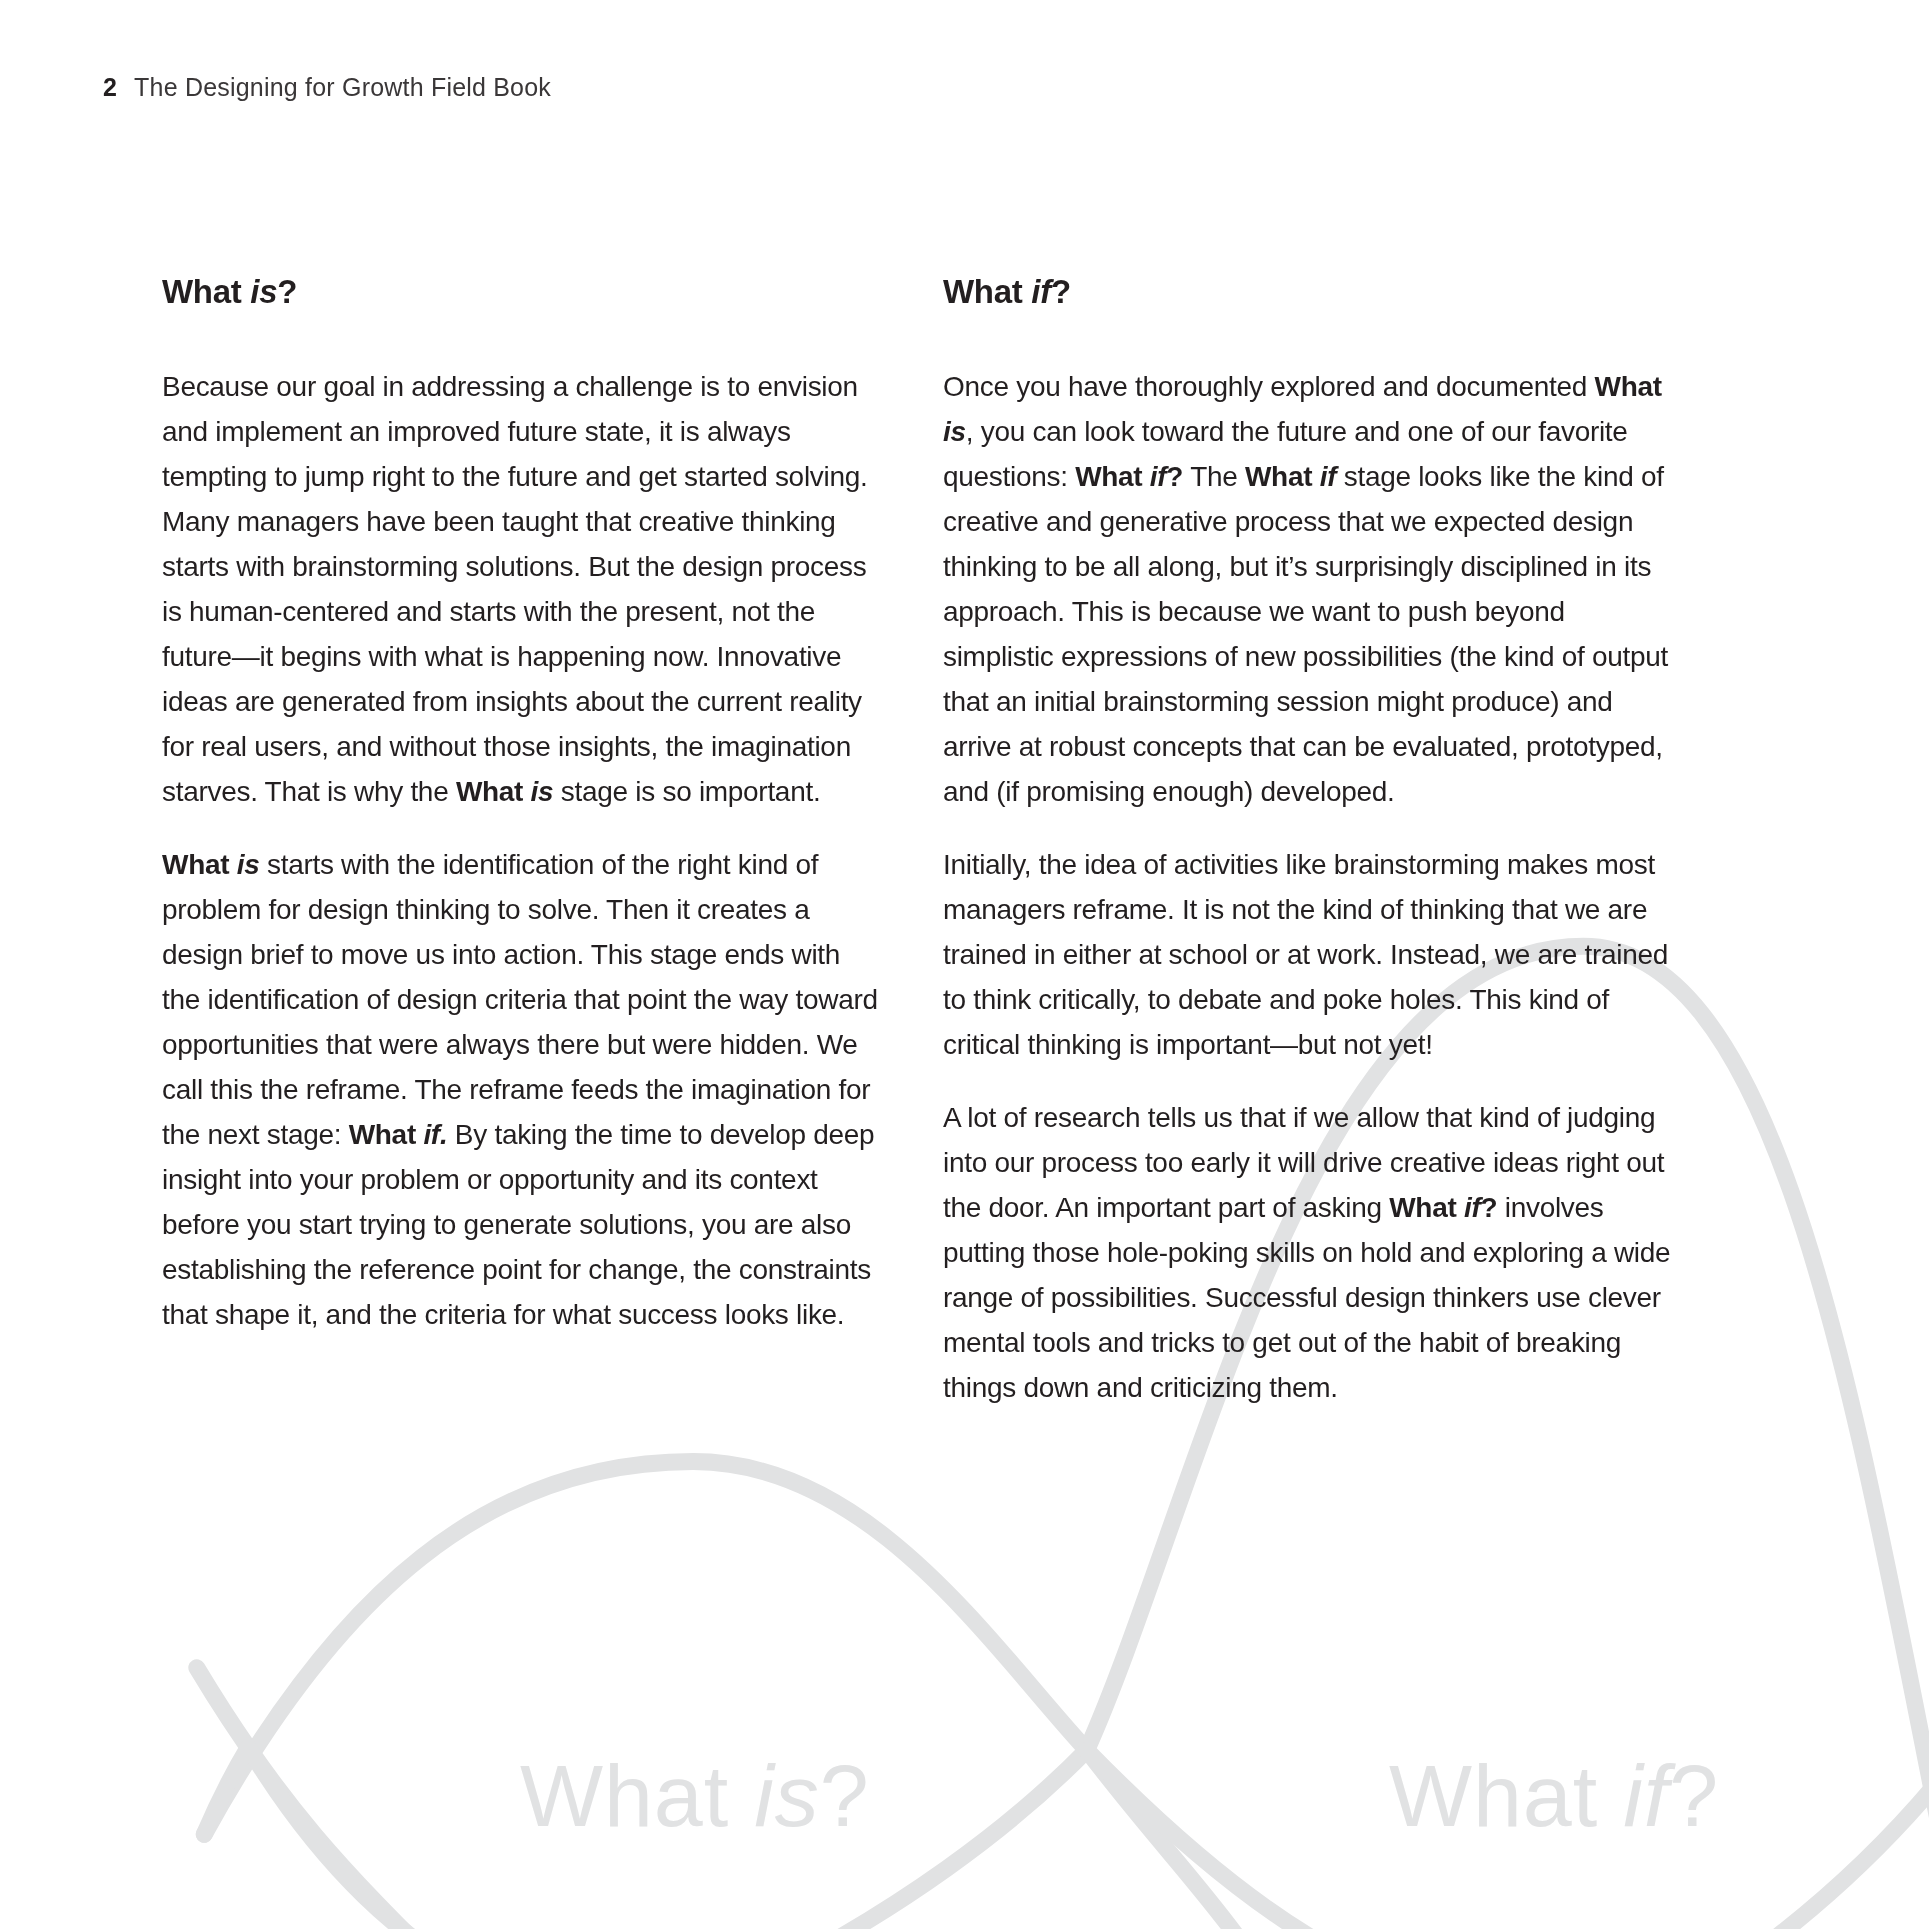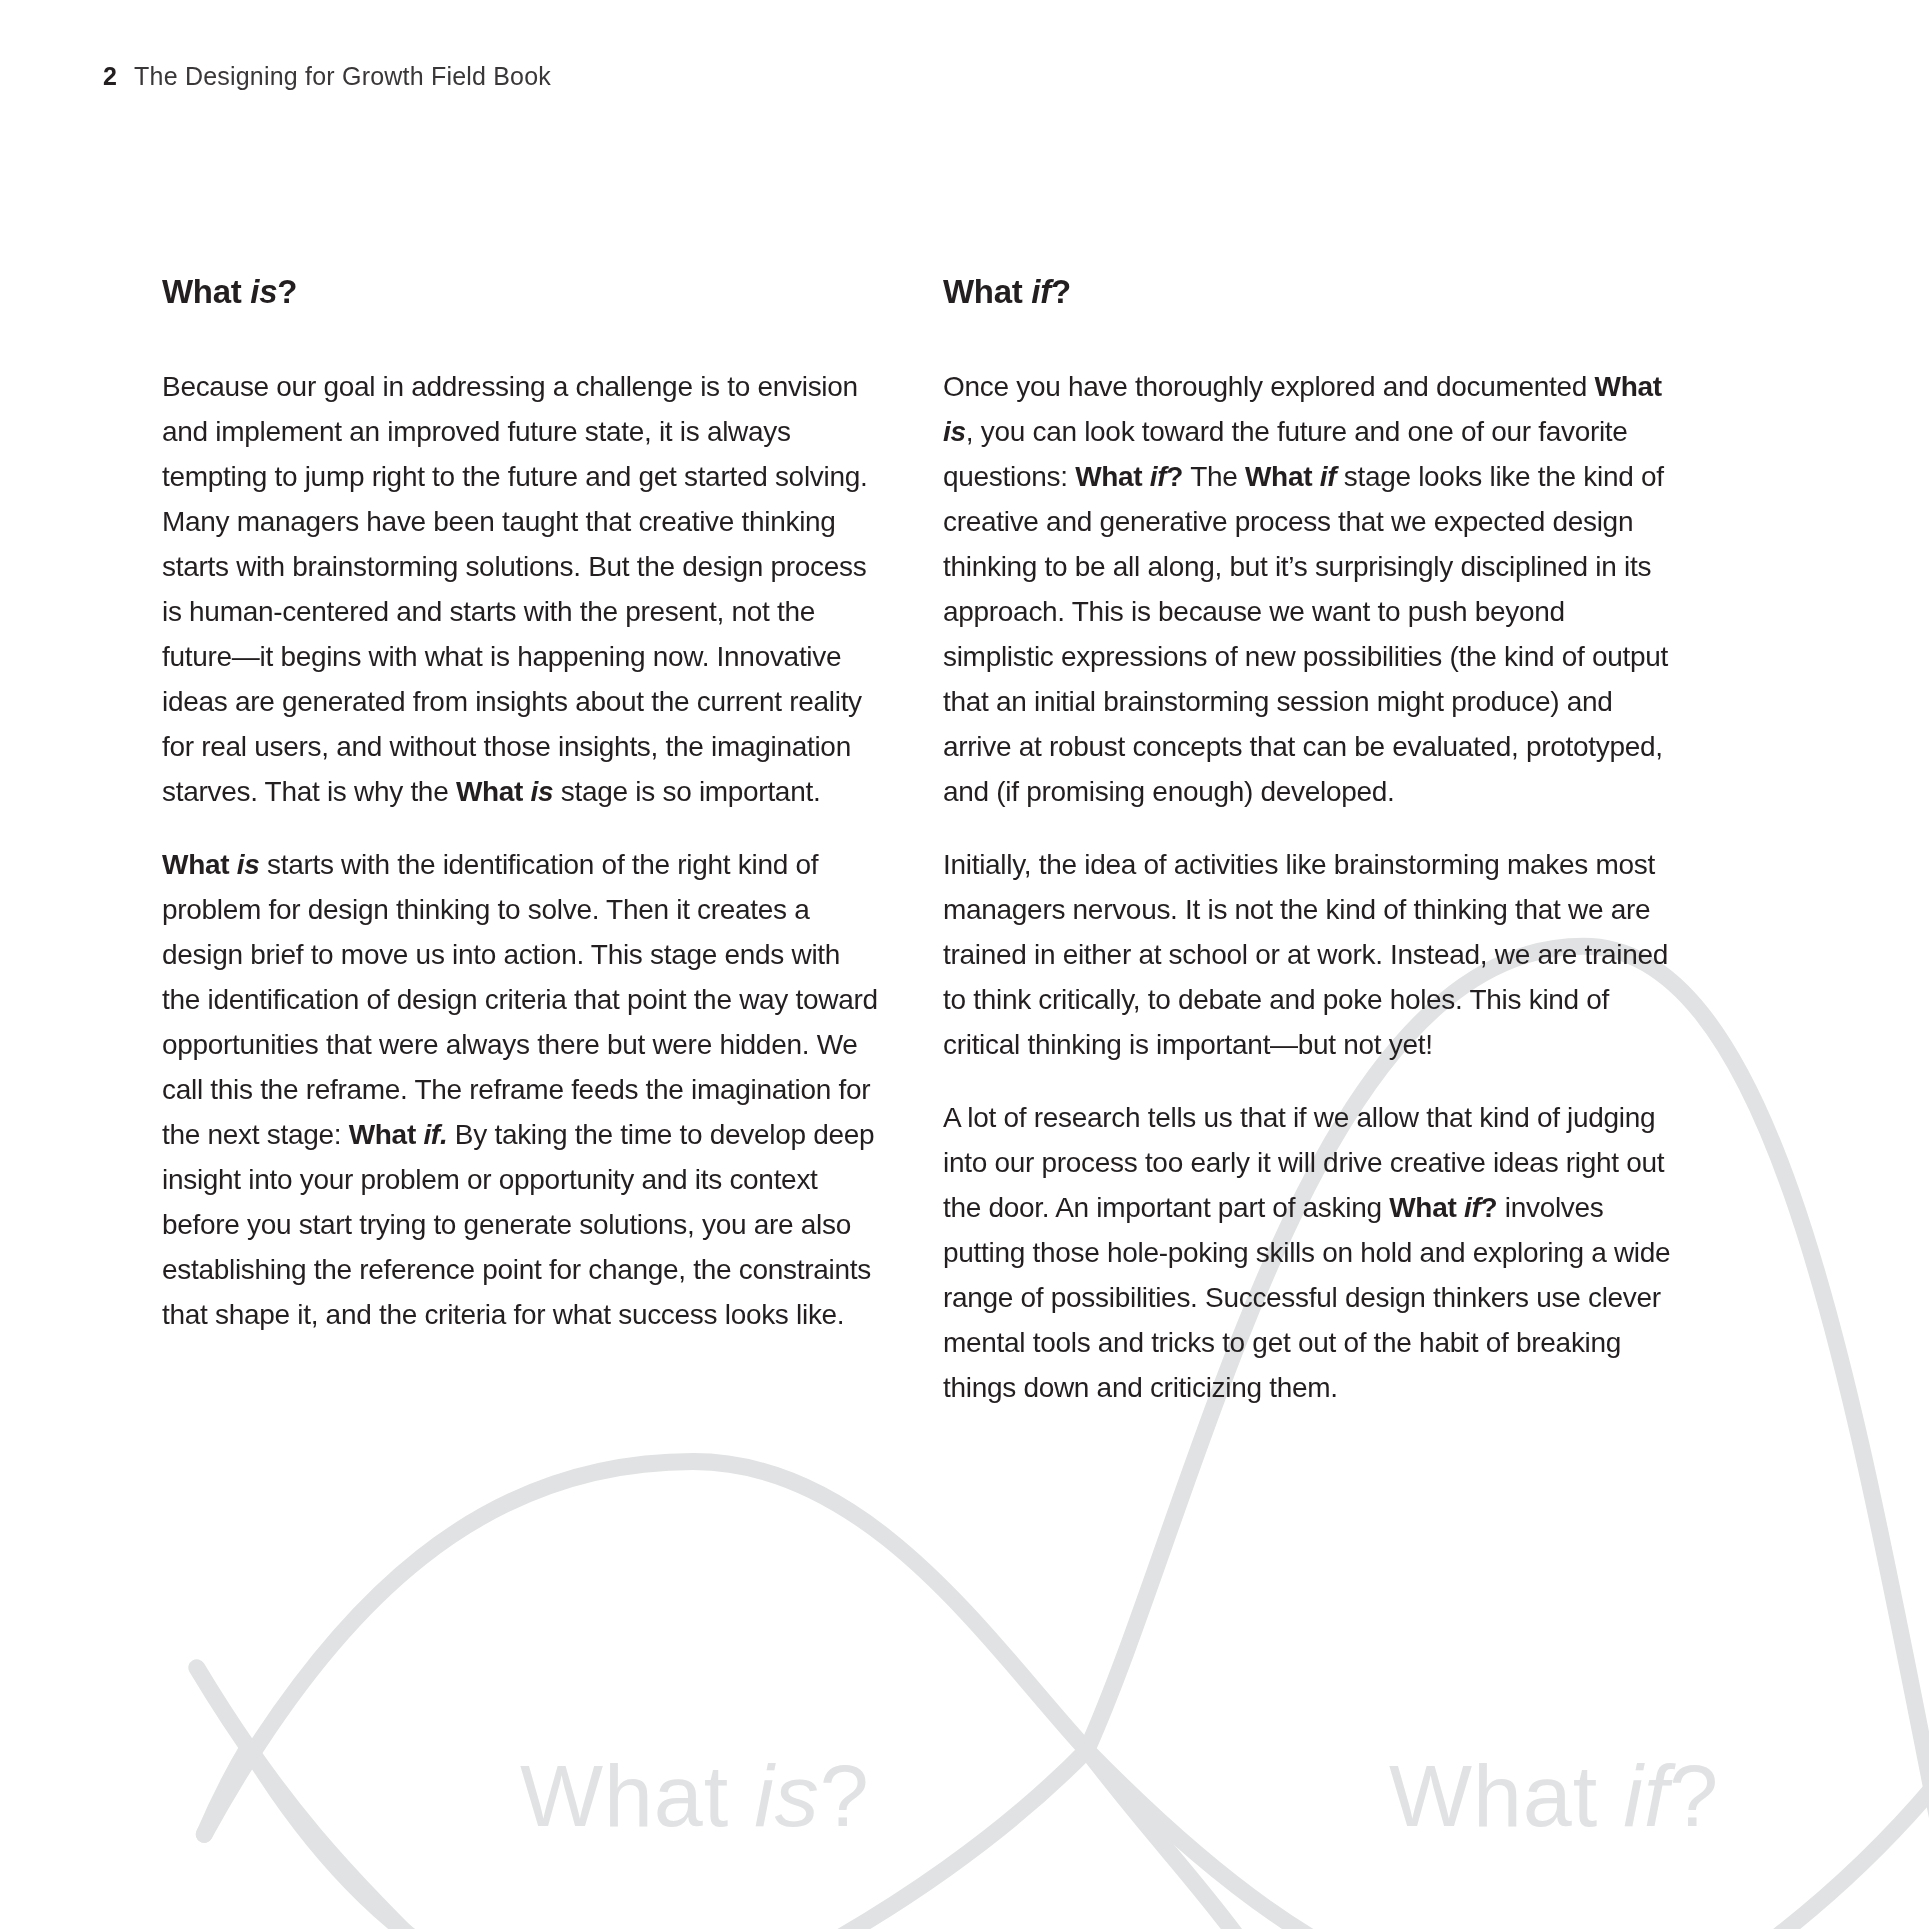--- a/index.html
+++ b/index.html
@@ -1,19 +1,19 @@
 <!DOCTYPE html>
 <html style="font-size:15px"><head>
 <meta charset="utf-8">
 <style>
   html, body { margin:0; padding:0; background:#ffffff; }
   body { width:1929px; height:1929px; position:relative; overflow:hidden;
          font-family:"Liberation Sans", "DejaVu Sans", sans-serif; color:#231f20; }
   #bg { position:absolute; left:0; top:0; width:1929px; height:1929px; z-index:0; }
-  .running-head { position:absolute; left:103px; top:62px; font-size:25px; z-index:2; letter-spacing:0.2px; }
+  .running-head { position:absolute; left:103px; top:73px; font-size:25px; z-index:2; letter-spacing:0.2px; }
   .running-head .pg { font-weight:bold; margin-right:17px; }
   .running-head .title { color:#3a3738; }
   .col { position:absolute; top:268px; z-index:2; font-size:28px; line-height:45px; letter-spacing:-0.3px; }
   .col.left { left:162px; width:721px; }
   .col.right { left:943px; width:731px; }
   .col h2 { font-size:33px; font-weight:bold; margin:0 0 49px 0; line-height:47px; letter-spacing:-0.3px; }
   .col p { margin:0 0 28px 0; }
   b i, i b, .bi { font-weight:bold; font-style:italic; }
   .big-label { position:absolute; font-size:88px; color:#e1e2e3; z-index:1; letter-spacing:0.9px; font-weight:normal; }
   .big-label.is { left:520px; top:1745px; }
@@ -38,20 +38,20 @@
   <div class="paras">
       <p><span>Because our goal in addressing a challenge is to envision and implement an improved future state, it is always tempting to jump right to the future and get started solving. Many managers have been taught that creative thinking starts with brainstorming solutions. But the design process is human-centered and starts with the present, not the future—it begins with what is happen­ing now. Innovative ideas are generated from insights about the current reality for real users, and without those insights, the imagination starves. That is why the </span><b>What </b><span class="bi">is</span><span> stage is so important.</span></p>
       <p><b>What </b><span class="bi">is</span><span> starts with the identification of the right kind of problem for design thinking to solve. Then it creates a design brief to move us into action. This stage ends with the identification of design criteria that point the way toward opportunities that were always there but were hidden. We call this the reframe. The reframe feeds the imagination for the next stage: </span><b>What </b><span class="bi">if.</span><span> By taking the time to develop deep insight into your problem or opportunity and its context before you start trying to generate solutions, you are also establishing the refer­ence point for change, the constraints that shape it, and the criteria for what success looks like.</span></p>
     </div>
 </div>
 
 <div class="col right">
   <h2><span>What </span><i>if</i><span>?</span></h2>
   <div class="paras">
       <p><span>Once you have thoroughly explored and documented </span><b>What </b><span class="bi">is</span><span>, you can look toward the future and one of our favorite questions: </span><b>What </b><span class="bi">if</span><b>?</b><span> The </span><b>What </b><span class="bi">if</span><span> stage looks like the kind of creative and generative process that we expected design thinking to be all along, but it’s surpris­ingly disciplined in its approach. This is because we want to push beyond simplistic expressions of new possibilities (the kind of output that an initial brainstorming session might produce) and arrive at robust concepts that can be evalu­ated, prototyped, and (if promising enough) developed.</span></p>
-      <p><span>Initially, the idea of activities like brainstorming makes most managers nervous. It is not the kind of thinking that we are trained in either at school or at work. Instead, we are trained to think critically, to debate and poke holes. This kind of critical thinking is important—but not yet!</span></p>
+      <p><span>Initially, the idea of activities like brainstorming makes most managers reframe. It is not the kind of thinking that we are trained in either at school or at work. Instead, we are trained to think critically, to debate and poke holes. This kind of critical thinking is important—but not yet!</span></p>
       <p><span>A lot of research tells us that if we allow that kind of judg­ing into our process too early it will drive creative ideas right out the door. An important part of asking </span><b>What </b><span class="bi">if</span><b>?</b><span> involves putting those hole-poking skills on hold and exploring a wide range of possibilities. Successful design thinkers use clever mental tools and tricks to get out of the habit of breaking things down and criticizing them.</span></p>
     </div>
 </div>
 
 <div class="big-label is"><span>What </span><i>is</i><span>?</span></div>
 <div class="big-label if"><span>What </span><i>if</i><span>?</span></div>
 
 
 </body></html>

